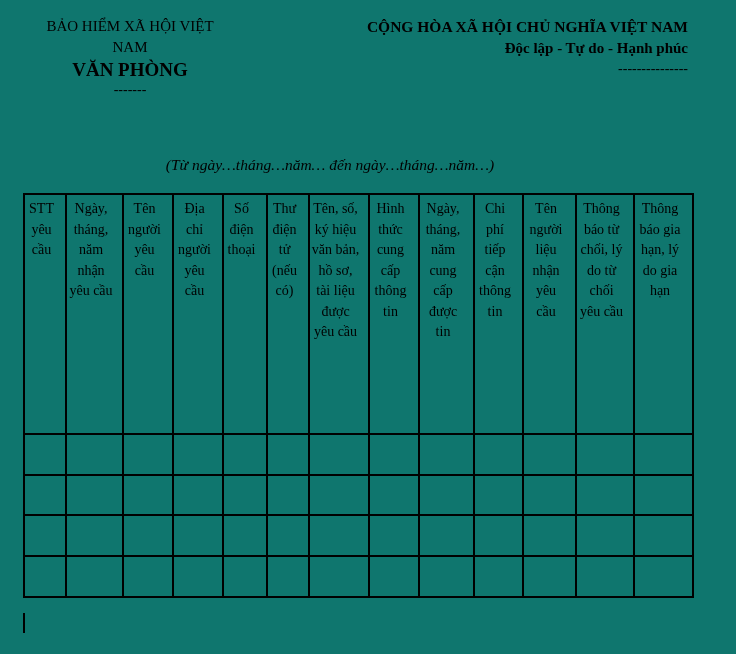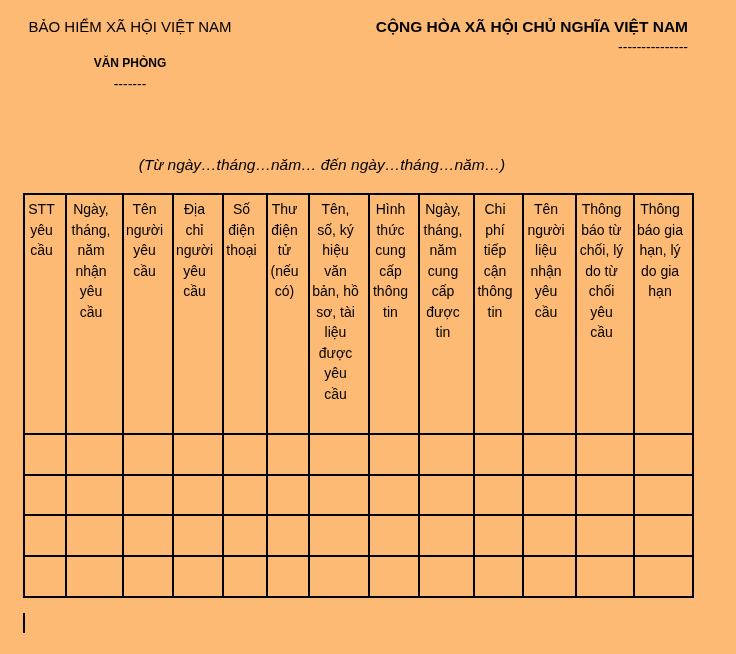--- a/index.html
+++ b/index.html
@@ -4,43 +4,43 @@
 <style>
   html, body {
     margin: 0;
     padding: 0;
     background: #ffffff;
   }
   .page {
     position: relative;
     width: 736px;
     height: 654px;
-    background: #fdba74;
+    background: #0f766e;
     color: #000000;
-    font-family: Liberation Sans, sans-serif;
+    font-family: Liberation Serif, serif;
     overflow: hidden;
   }
 
   
   .hdr-left {
     position: absolute;
     left: 28px;
     top: 16px;
     width: 204px;
     text-align: center;
   }
   .org-name {
     font-size: 15px;
     line-height: 21px;
   }
   .org-unit {
     font-weight: bold;
-    font-size: 12px;
+    font-size: 19px;
     line-height: 21px;
-    margin-top: 16px;
+    margin-top: 1px;
   }
   .hdr-dashes {
     font-size: 14px;
     line-height: 14px;
     margin-top: 3px;
     letter-spacing: 0px;
     white-space: nowrap;
   }
   .hdr-right {
     position: absolute;
@@ -73,20 +73,21 @@
   }
   .doc-subtitle {
     position: absolute;
     left: 0;
     top: 154px;
     width: 644px;
     text-align: center;
     font-style: italic;
     font-size: 15.5px;
     line-height: 22px;
+    padding-left: 8px;
   }
 
   
   table.tracking {
     position: absolute;
     left: 23px;
     top: 193px;
     width: 669px;
     border-collapse: collapse;
     table-layout: fixed;
@@ -127,20 +128,21 @@
 <div class="page">
 
   <div class="hdr-left">
     <div class="org-name">BẢO HIỂM XÃ HỘI VIỆT NAM</div>
     <div class="org-unit">VĂN PHÒNG</div>
     <div class="hdr-dashes">-------</div>
   </div>
 
   <div class="hdr-right">
     <div class="country">CỘNG HÒA XÃ HỘI CHỦ NGHĨA VIỆT NAM</div>
+    <div class="motto">Độc lập - Tự do - Hạnh phúc</div>
     <div class="hdr-dashes">---------------</div>
   </div>
 
   <div class="doc-subtitle">(Từ ngày…tháng…năm… đến ngày…tháng…năm…)</div>
 
   <table class="tracking">
     <colgroup>
       <col style="width:42px">
         <col style="width:57px">
         <col style="width:50px">

